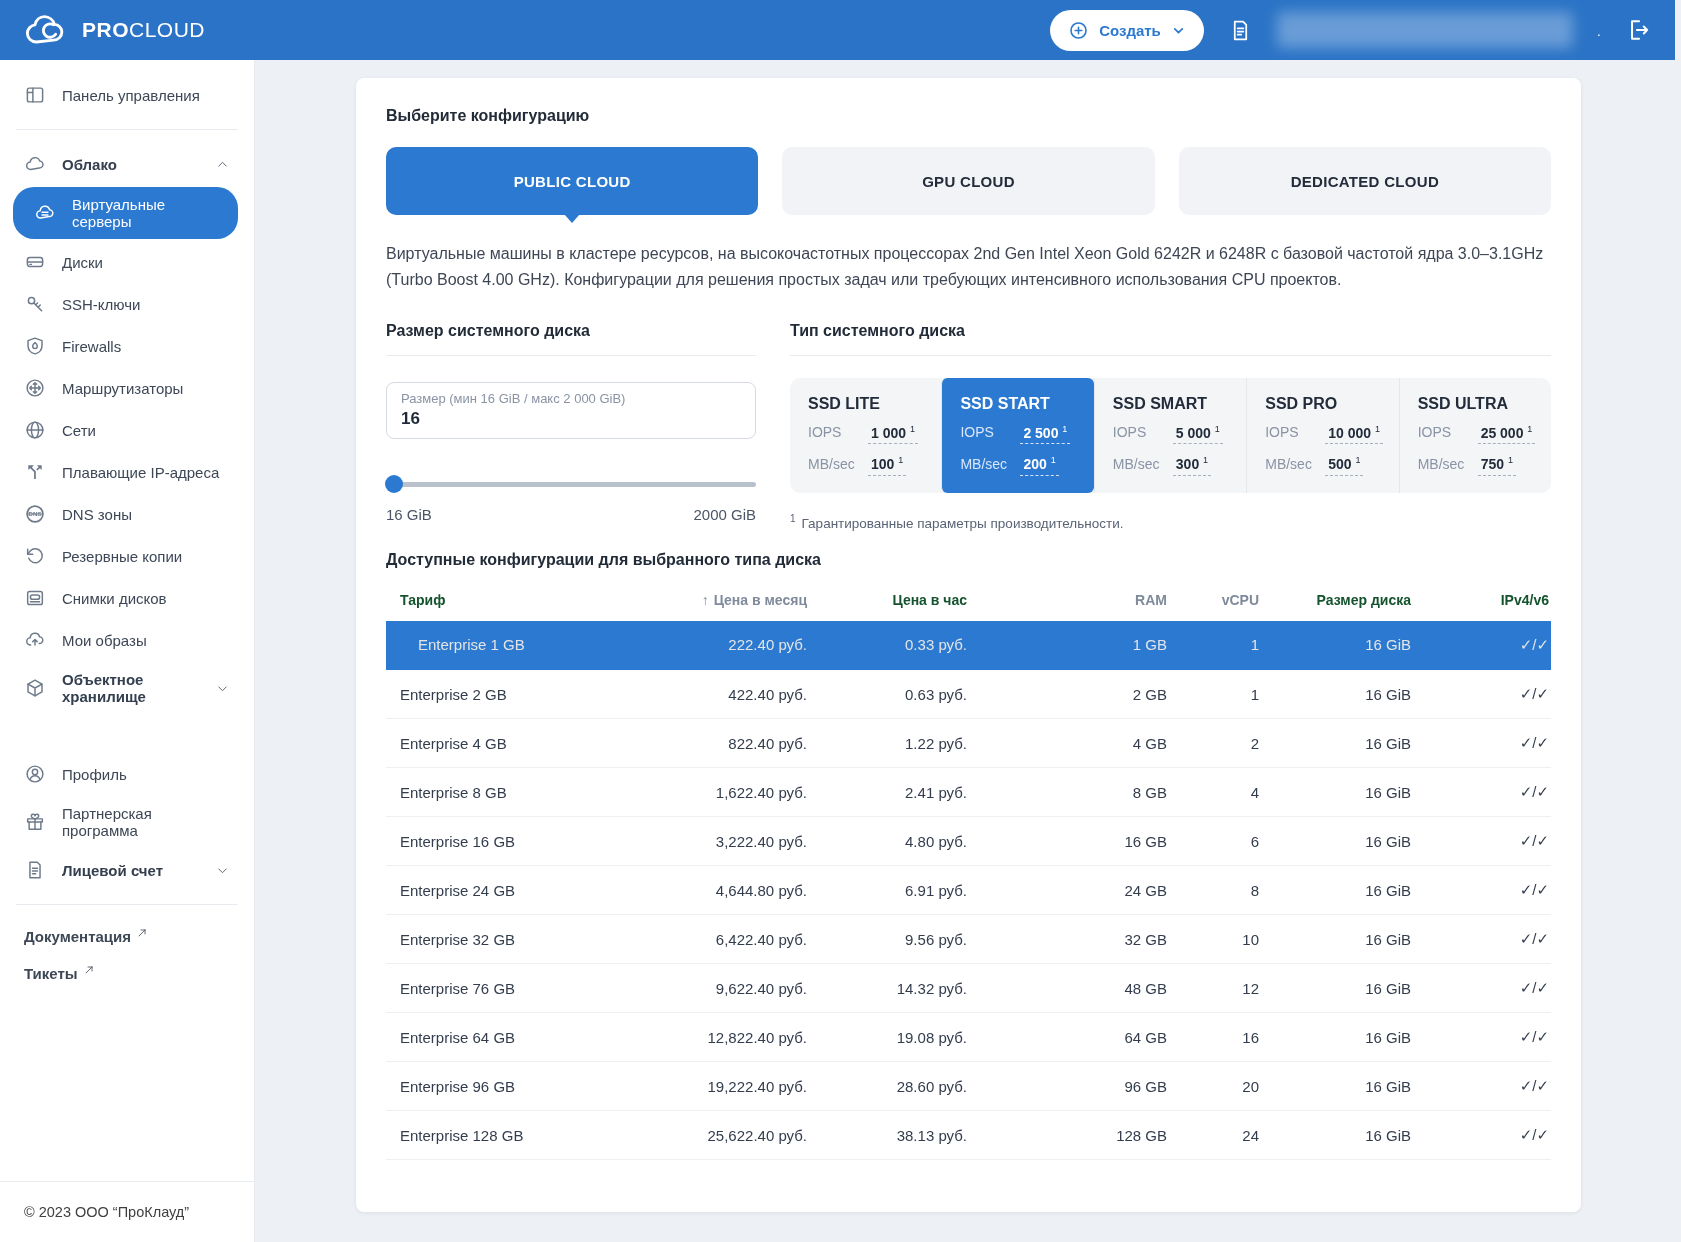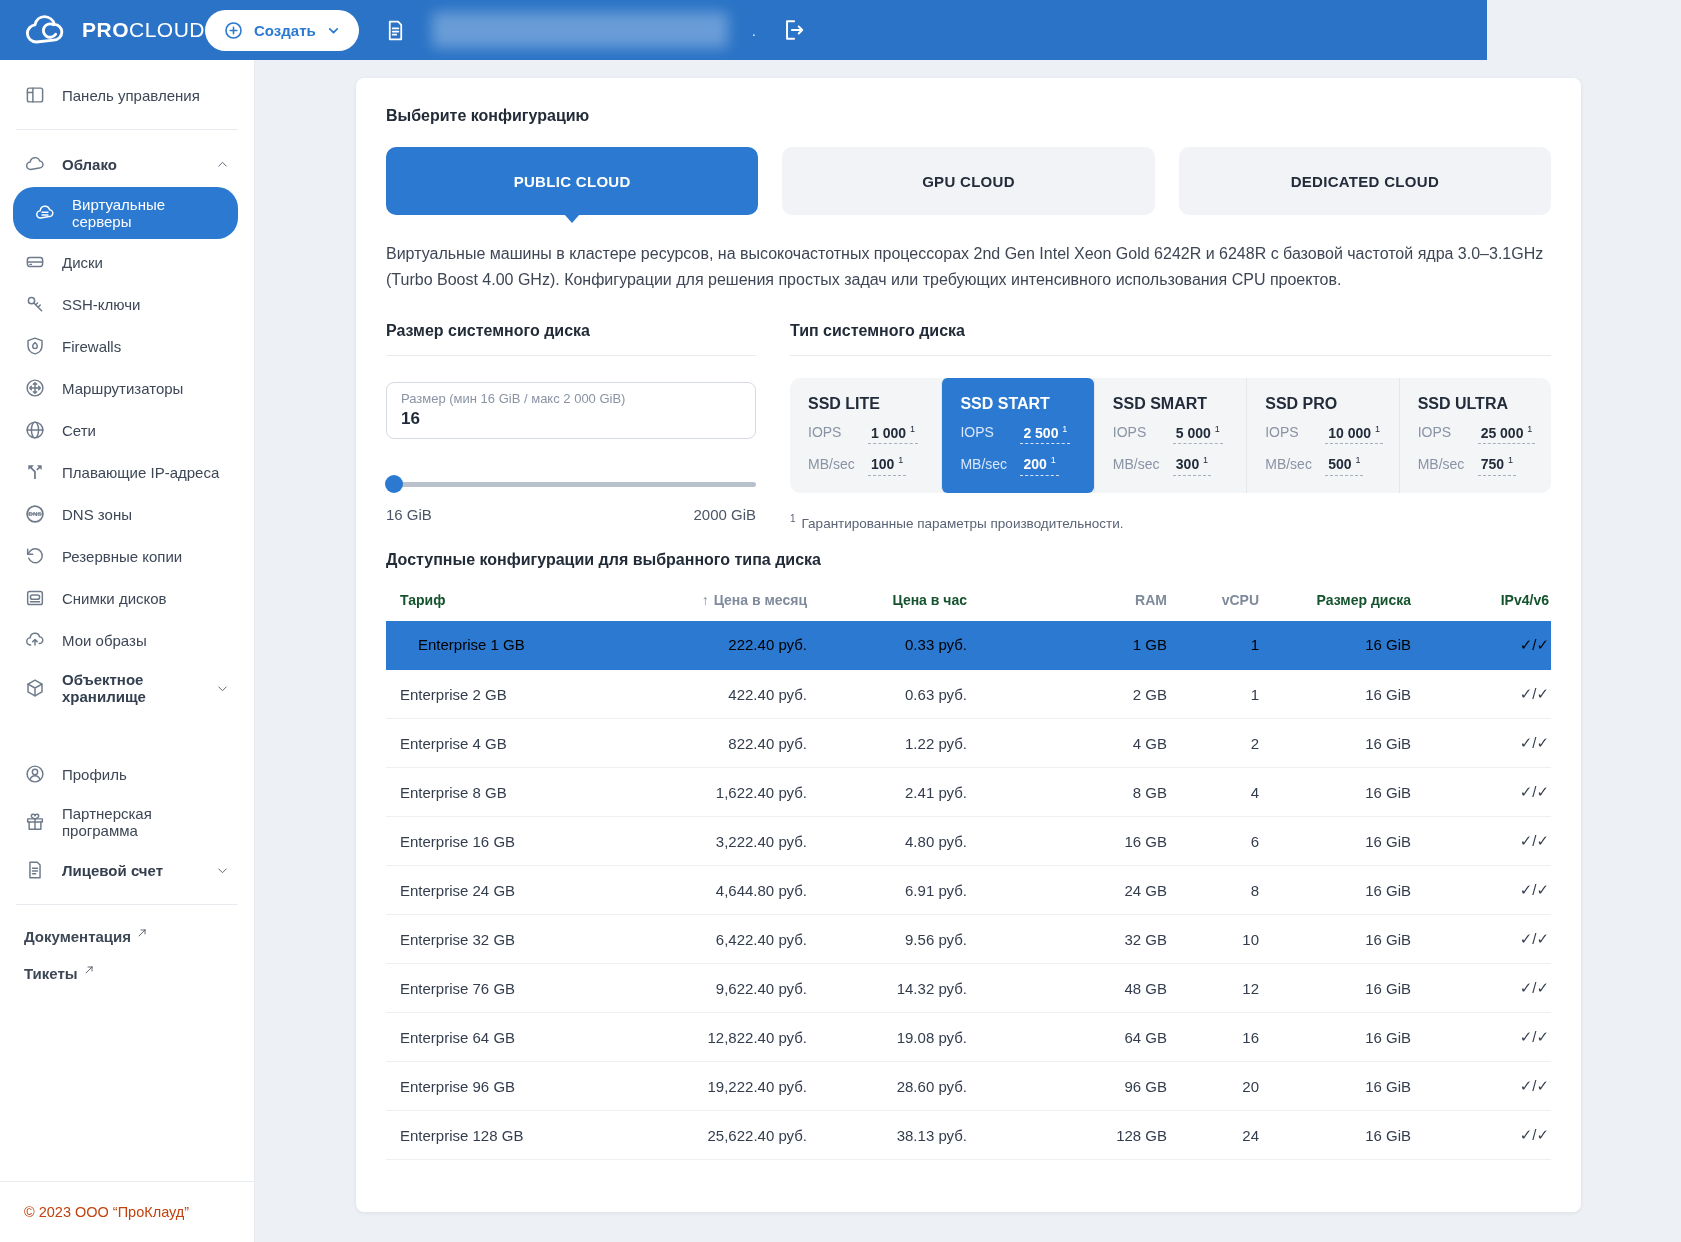--- a/index.html
+++ b/index.html
@@ -11,22 +11,22 @@
     --border:#e7eaef;
     --bg:#edf0f4;
   }
   *{box-sizing:border-box;margin:0;padding:0;}
   html,body{width:1681px;height:1242px;overflow:hidden;
     font-family:"Liberation Sans",sans-serif;background:var(--bg);color:var(--body);}
   .icon{display:inline-flex;align-items:center;justify-content:center;flex:0 0 auto;}
   .icon svg{width:100%;height:100%;display:block;}
 
   
-  .topbar{position:absolute;left:0;top:0;width:1487px;height:60px;background:var(--header-blue);
-    display:flex;align-items:center;padding:0 24px;z-index:5;}
+  .topbar{position:absolute;left:0;top:0;width:1675px;height:60px;background:var(--header-blue);
+    display:flex;align-items:center;justify-content:space-between;padding:0 24px;z-index:5;}
   .brand{display:flex;align-items:center;gap:12px;color:#fff;}
   .brand .icon{width:46px;height:34px;}
   .brand-text{font-size:21px;letter-spacing:.5px;color:#fff;}
   .brand-text b{font-weight:800;}
   .brand-text span{font-weight:400;}
   .topbar-right{display:flex;align-items:center;gap:24px;}
   .create-btn{display:flex;align-items:center;gap:10px;height:41px;padding:0 18px;background:#fff;
     border:none;border-radius:21px;color:var(--blue);font-weight:700;font-size:15px;cursor:pointer;
     font-family:inherit;}
   .create-btn .icon{width:21px;height:21px;color:var(--blue);}
@@ -46,21 +46,21 @@
   .sb-section .label{flex:1;}
   .sb-section .chev{width:15px;height:15px;color:#5c6879;}
   .sb-sub{}
   .sb-active{background:var(--blue);color:#fff;border-radius:21px;margin:2px 16px 2px 13px;
     padding:9px 12px 9px 21px;font-weight:500;}
   .sb-active .icon{color:#fff;}
   .sb-divider{height:1px;background:var(--border);margin:13px 16px 13px 16px;}
   .sb-spacer{height:38px;}
   .sb-external{font-weight:600;color:#3d4756;gap:5px;}
   .sb-external .ext{width:12px;height:12px;color:#3d4756;margin-top:-7px;}
-  .sb-footer{border-top:1px solid var(--border);padding:22px 24px;font-size:14.5px;color:#c2410c;}
+  .sb-footer{border-top:1px solid var(--border);padding:22px 24px;font-size:14.5px;color:#404040;}
 
   
   .main{position:absolute;left:255px;top:60px;width:1426px;height:1182px;background:var(--bg);}
   .card{position:absolute;left:101px;top:18px;width:1225px;min-height:1134px;background:#fff;
     border-radius:8px;box-shadow:0 1px 4px rgba(30,40,60,.08);padding:29px 30px 40px;}
   .card h2{font-size:16px;font-weight:700;color:#222b38;}
   .tabs{display:flex;gap:24px;margin-top:22px;}
   .tab{flex:1;height:68px;border-radius:10px;background:#f1f3f6;display:flex;align-items:center;
     justify-content:center;font-size:15px;font-weight:600;letter-spacing:.3px;color:#232c3a;
     cursor:pointer;position:relative;}
@@ -101,21 +101,21 @@
 
   .cfg-head{margin-top:20px;font-size:16px;font-weight:700;color:#222b38;}
   table.cfg{width:100%;border-collapse:collapse;margin-top:10px;table-layout:fixed;}
   table.cfg th{font-size:14px;font-weight:700;color:#14532d;padding:13px 0;white-space:nowrap;}
   table.cfg th.muted{color:#7f8a9b;}
   table.cfg th .arrow{display:inline-block;margin-right:5px;font-weight:400;}
   table.cfg td{font-size:15px;color:#333d4d;padding:0;height:49px;border-bottom:1px solid #edf0f3;
     white-space:nowrap;cursor:pointer;}
   table.cfg .al{text-align:left;padding-left:14px;}
   table.cfg .ar{text-align:right;padding-right:2px;}
-  table.cfg tr.selected td{background:var(--blue);color:#000000;border-bottom-color:var(--blue);padding-left:32px;}
+  table.cfg tr.selected td{background:var(--blue);color:#e5e5e5;border-bottom-color:var(--blue);padding-left:32px;}
   col.c-name{width:auto;}col.c-month{width:255px;}col.c-hour{width:160px;}
   col.c-ram{width:200px;}col.c-vcpu{width:92px;}col.c-disk{width:152px;}col.c-ip{width:138px;}
 </style>
 </head>
 <body>
 
 <header class="topbar">
   <div class="brand">
     <span class="icon">
       <svg viewBox="0 0 48 34" fill="none" stroke="#fff" stroke-width="3" stroke-linecap="round" stroke-linejoin="round">

